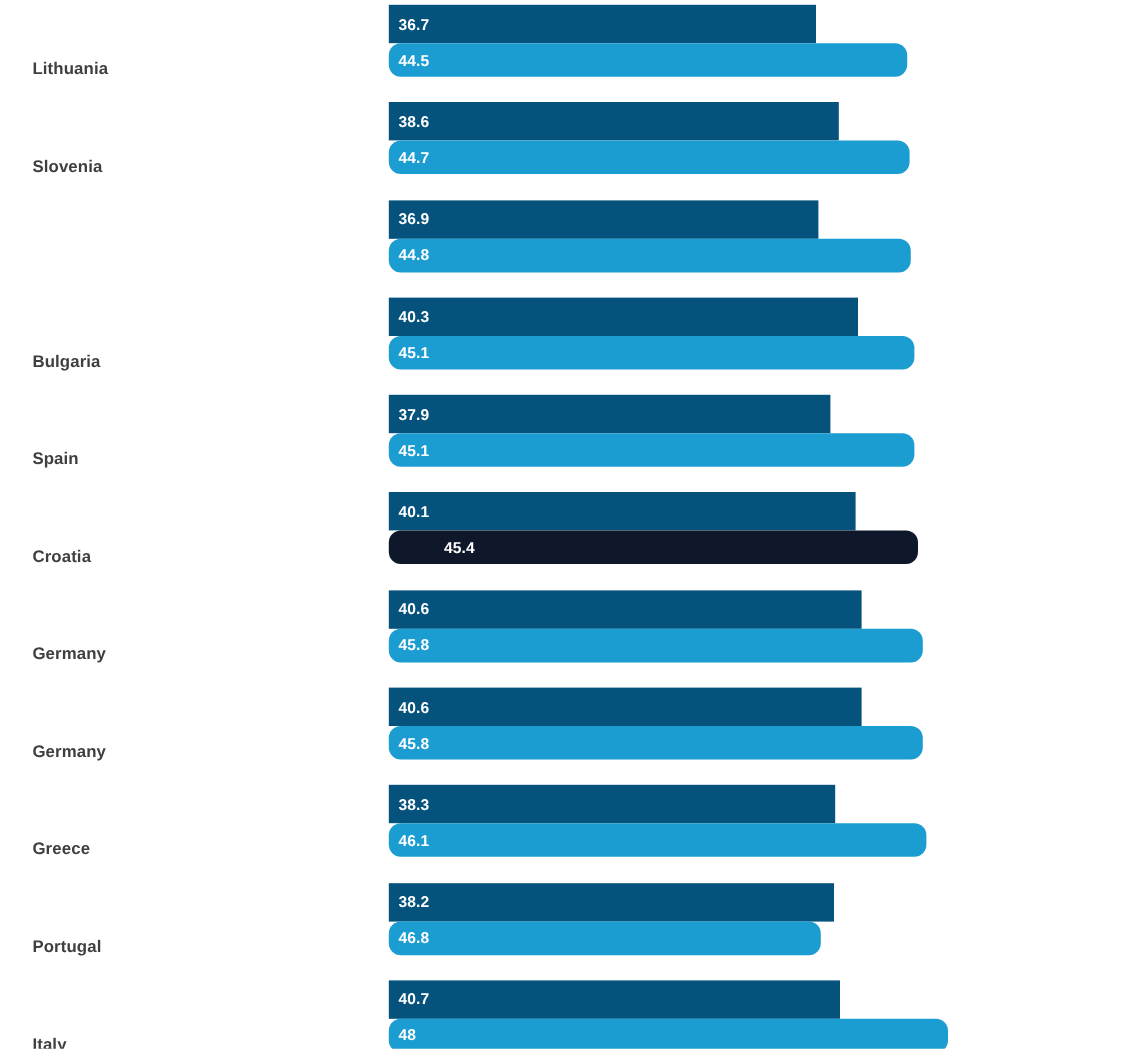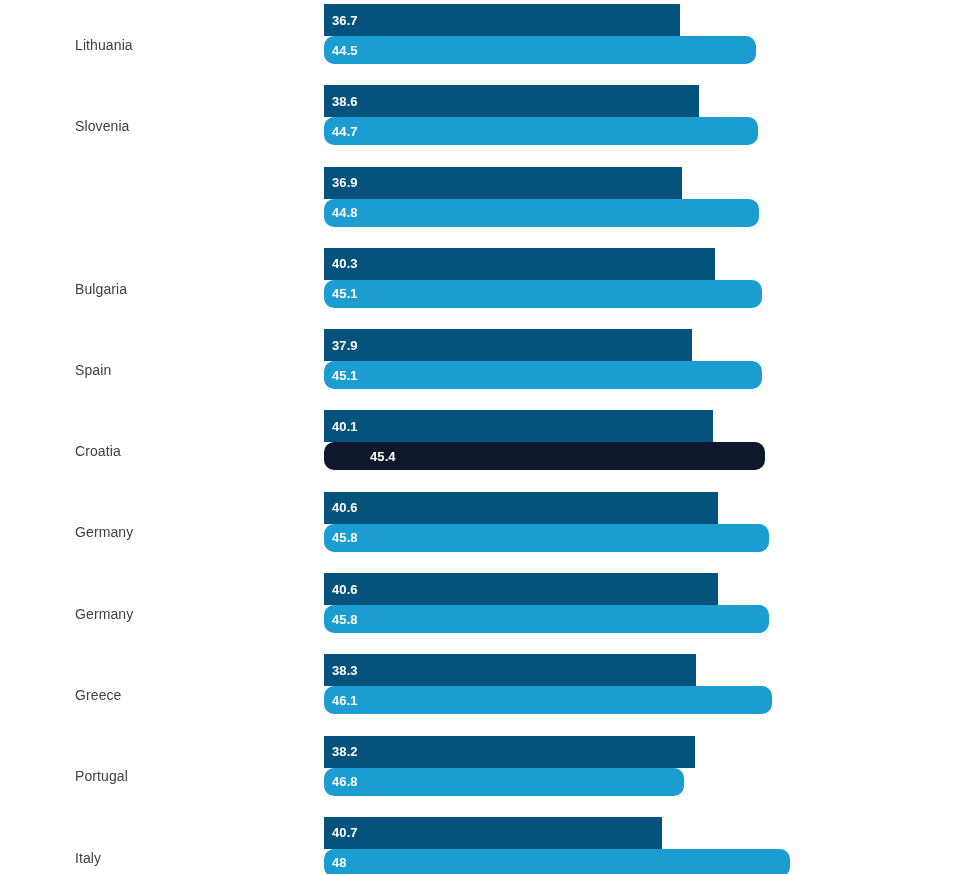--- a/index.html
+++ b/index.html
@@ -32,31 +32,30 @@
 
   .chart-row {
     position: relative;
     height: 81.3px;
     width: 955px;
   }
 
   .row-label {
     position: absolute;
     left: 27px;
-    top: 4px;
+    top: 16px;
     height: 81.3px;
     width: 280px;
     display: flex;
     align-items: center;
     font-size: 14px;
-    font-weight: 400;
+    font-weight: 700;
     color: #3f3f3f;
     letter-spacing: 0.1px;
     white-space: nowrap;
-    margin-left: 48px;
   }
 
   .bars {
     position: absolute;
     left: 324px;
     top: 0;
     height: 81.3px;
     width: 631px;
   }
 
@@ -203,21 +202,21 @@
             <span class="bar-value">38.2</span>
           </div>
           <div class="bar bar-secondary" style="width: 360px; background: rgb(27, 157, 209);">
             <span class="bar-value">46.8</span>
           </div>
         </div>
       </div>
       <div class="chart-row">
         <div class="row-label">Italy</div>
         <div class="bars">
-          <div class="bar bar-primary" style="width: 338px; background: rgb(5, 83, 124);">
+          <div class="bar bar-primary" style="width: 376px; background: rgb(5, 83, 124);">
             <span class="bar-value">40.7</span>
           </div>
           <div class="bar bar-secondary" style="width: 465.969px; background: rgb(27, 157, 209);">
             <span class="bar-value">48</span>
           </div>
         </div>
       </div>
     </div>
 </div>
 

